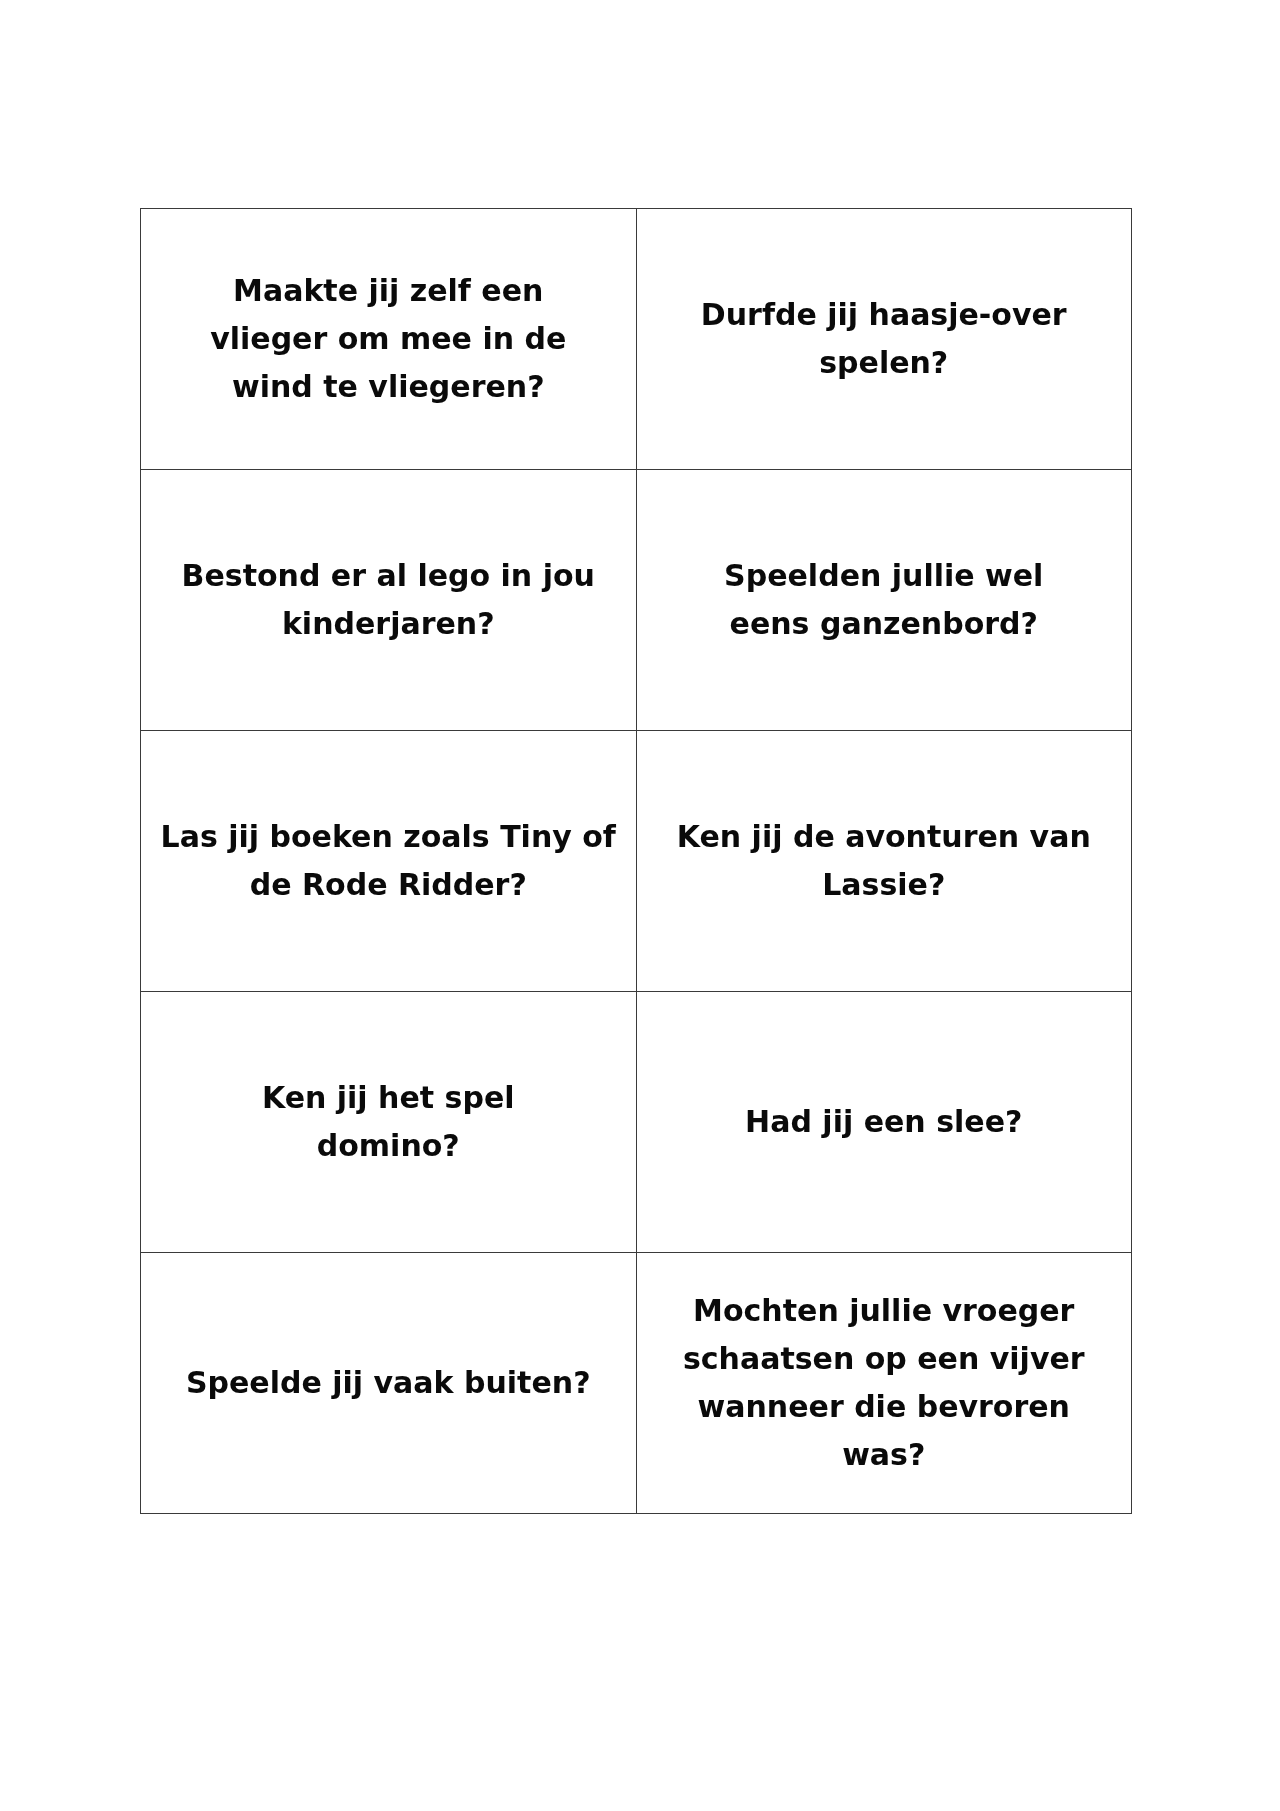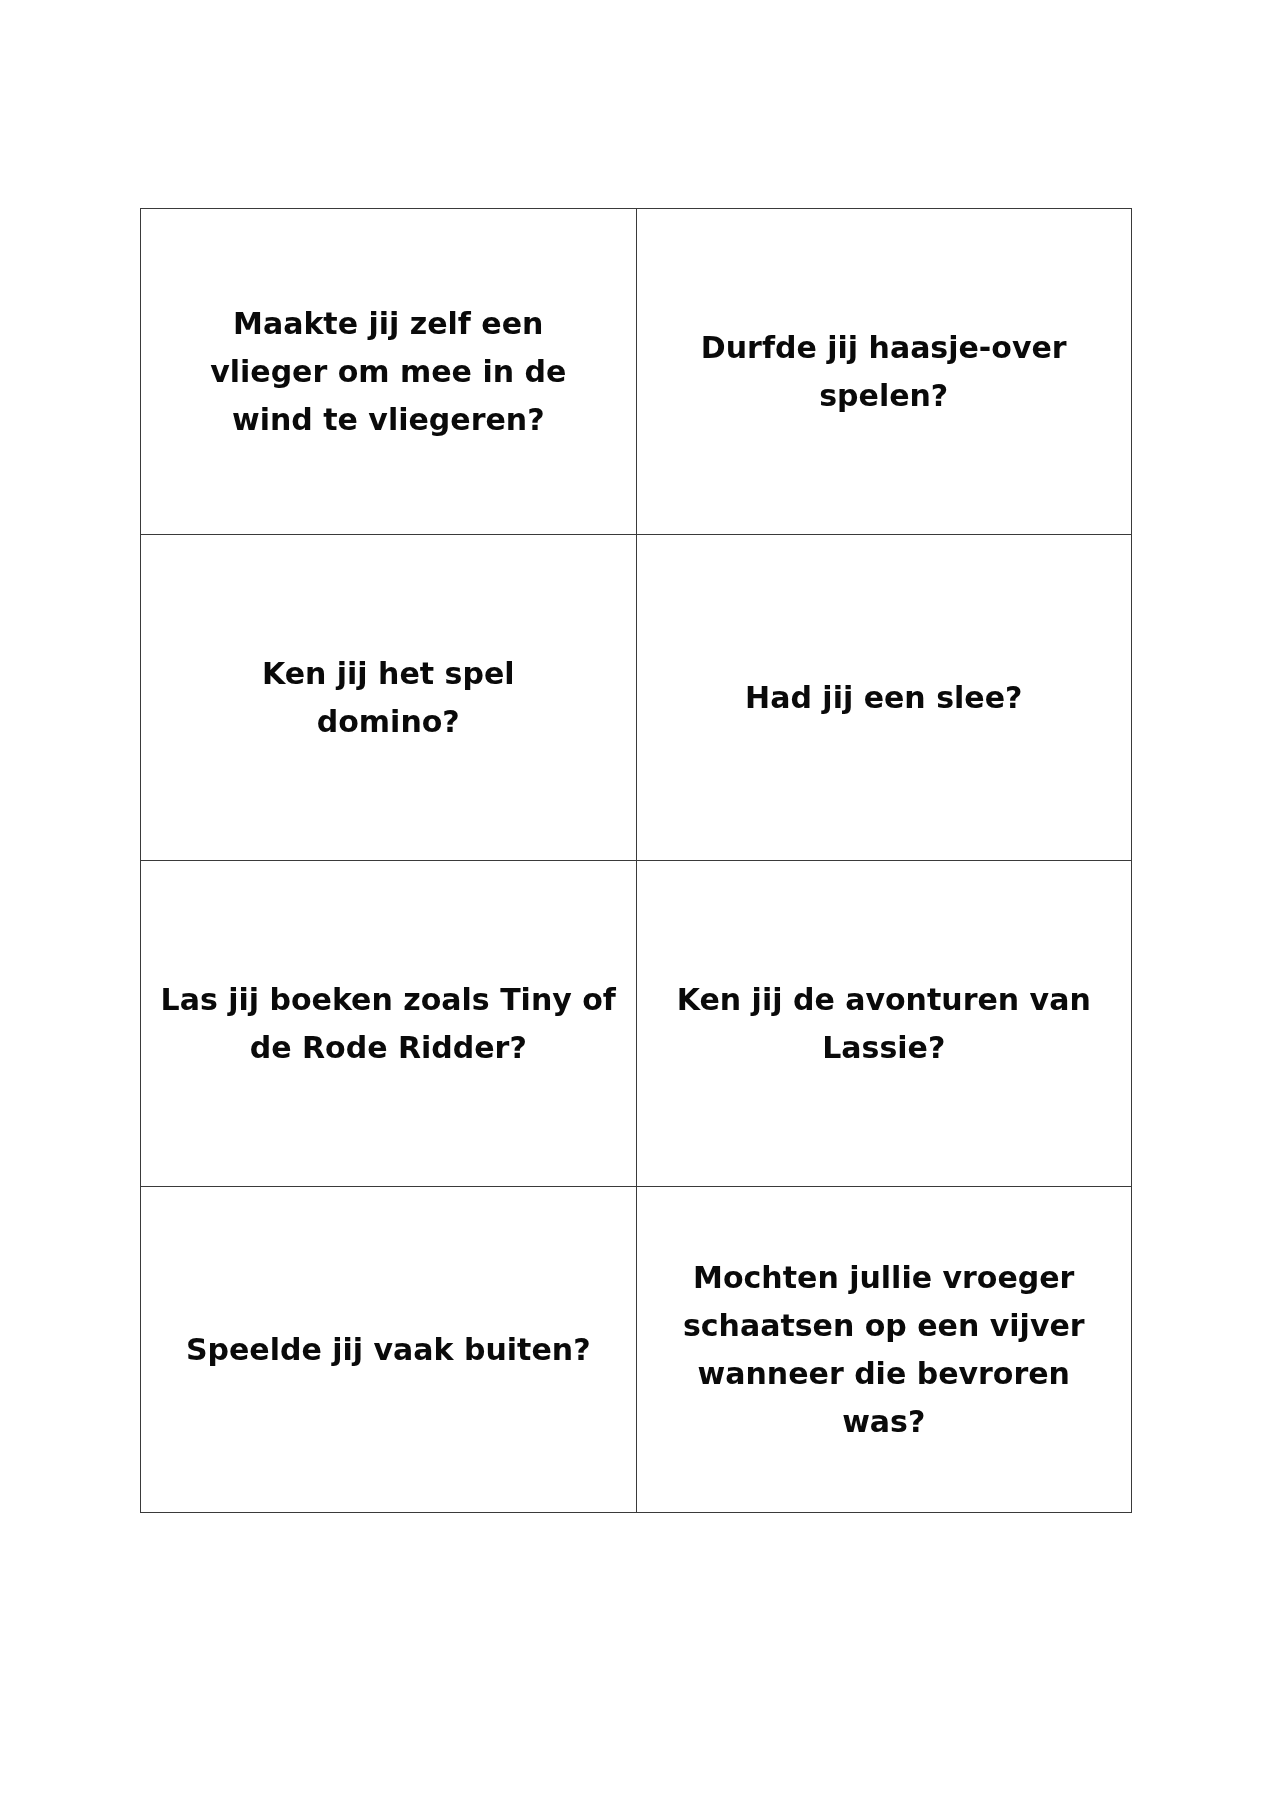--- a/index.html
+++ b/index.html
@@ -43,25 +43,29 @@
 </head>
 <body>
 
 <table class="card-table">
   <tbody>
       <tr>
     <td style="padding:0 31px;"><span class="card-text">Maakte jij zelf een vlieger om mee in de wind te vliegeren?</span></td>
     <td style="padding:0 30px;text-align:center;"><span class="card-text">Durfde jij haasje-over spelen?</span></td>
   </tr>
   <tr>
-    <td style="padding:0 80px;"><span class="card-text">Ken jij het spel domino?</span></td>
-    <td><span class="card-text">Had jij een slee?</span></td>
+    <td style="padding:0 40px;"><span class="card-text">Bestond er al lego in jou kinderjaren?</span></td>
+    <td style="padding:0 50px;"><span class="card-text">Speelden jullie wel eens ganzenbord?</span></td>
   </tr>
   <tr>
     <td style="padding:0 8px;"><span class="card-text">Las jij boeken zoals Tiny of de Rode Ridder?</span></td>
     <td style="padding:0 40px;"><span class="card-text">Ken jij de avonturen van Lassie?</span></td>
+  </tr>
+  <tr>
+    <td style="padding:0 80px;"><span class="card-text">Ken jij het spel domino?</span></td>
+    <td><span class="card-text">Had jij een slee?</span></td>
   </tr>
   <tr>
     <td style="padding:0 32px;"><span class="card-text">Speelde jij vaak buiten?</span></td>
     <td style="padding:0 16px;margin-left:12px;"><span class="card-text">Mochten jullie vroeger schaatsen op een vijver wanneer die bevroren was?</span></td>
   </tr>
 </tbody>
   </table>
 
 </body></html>

